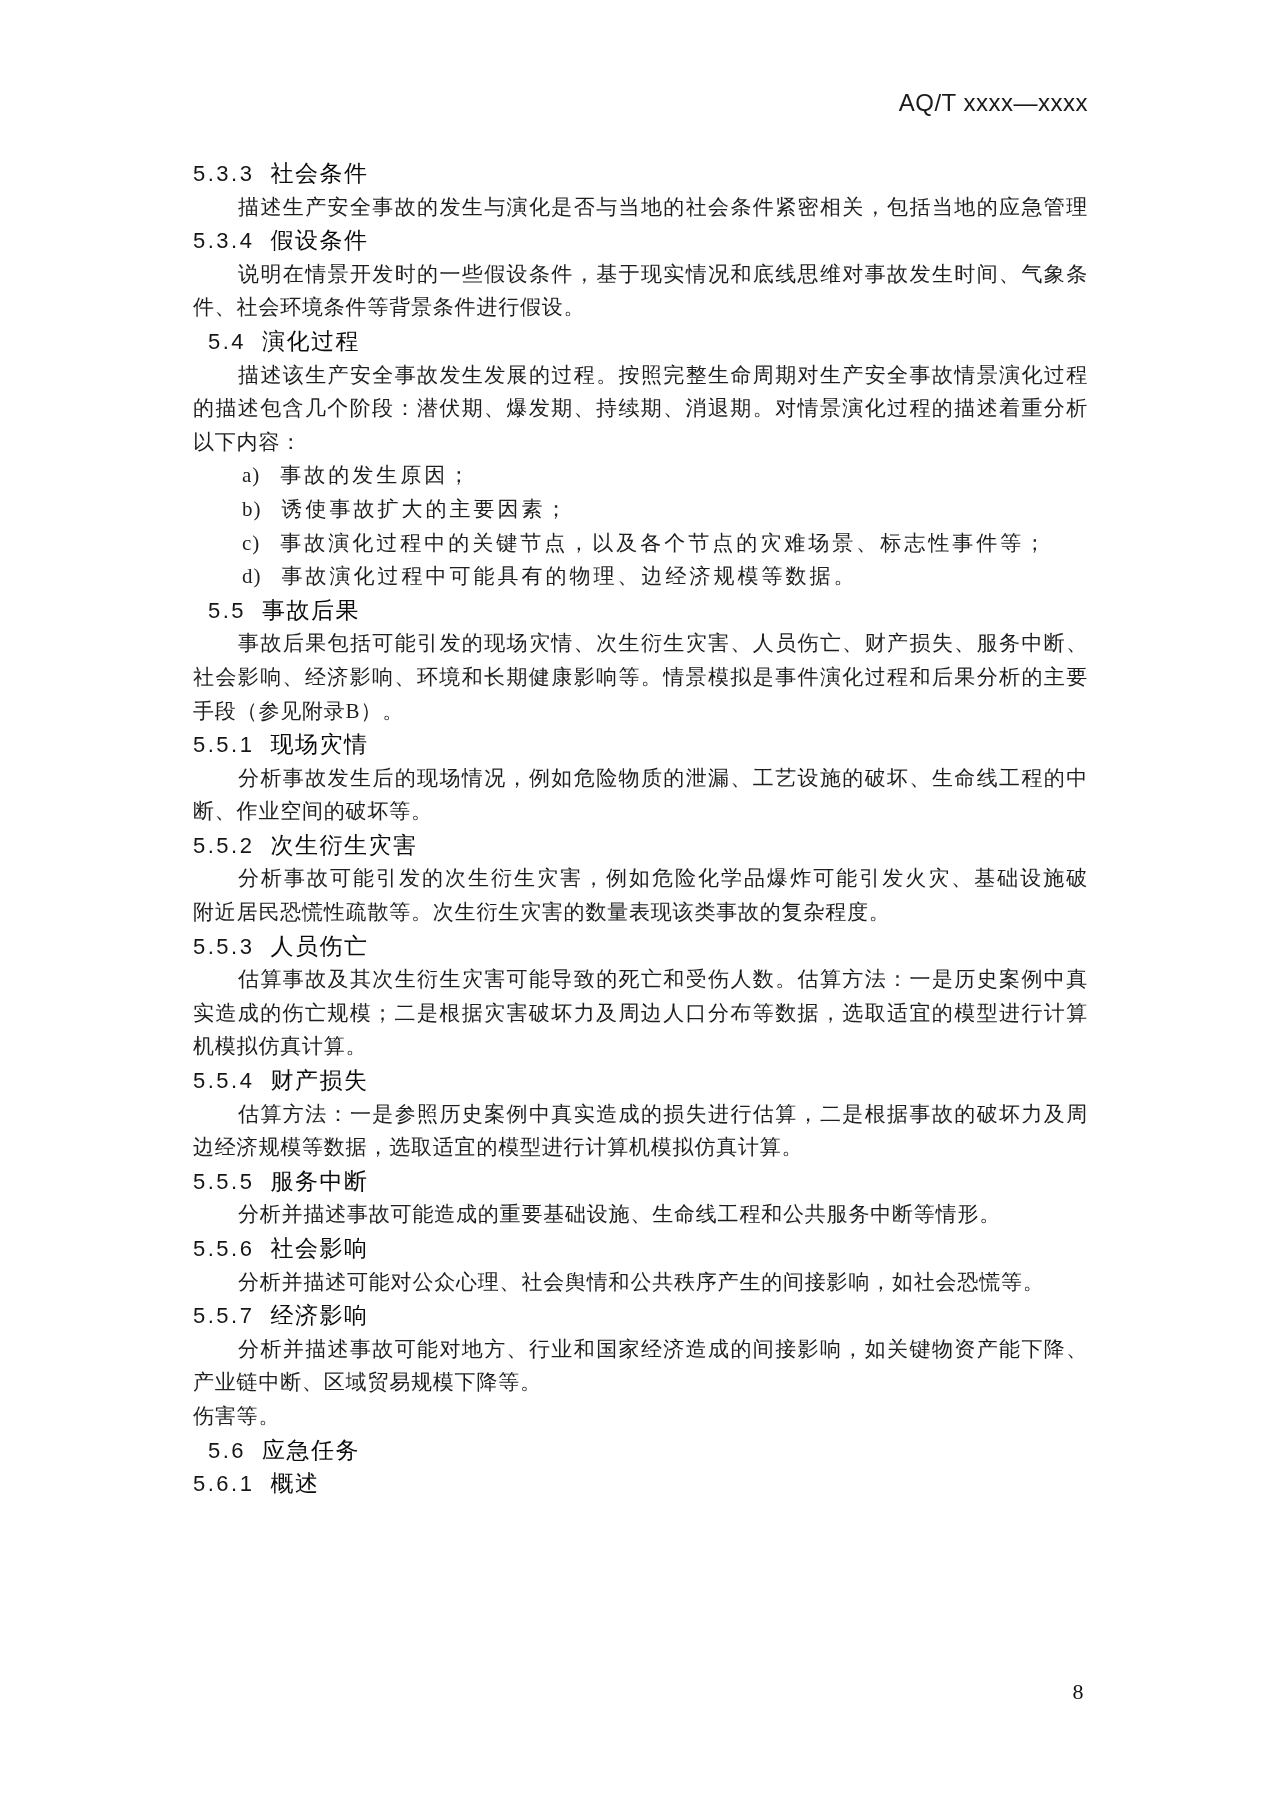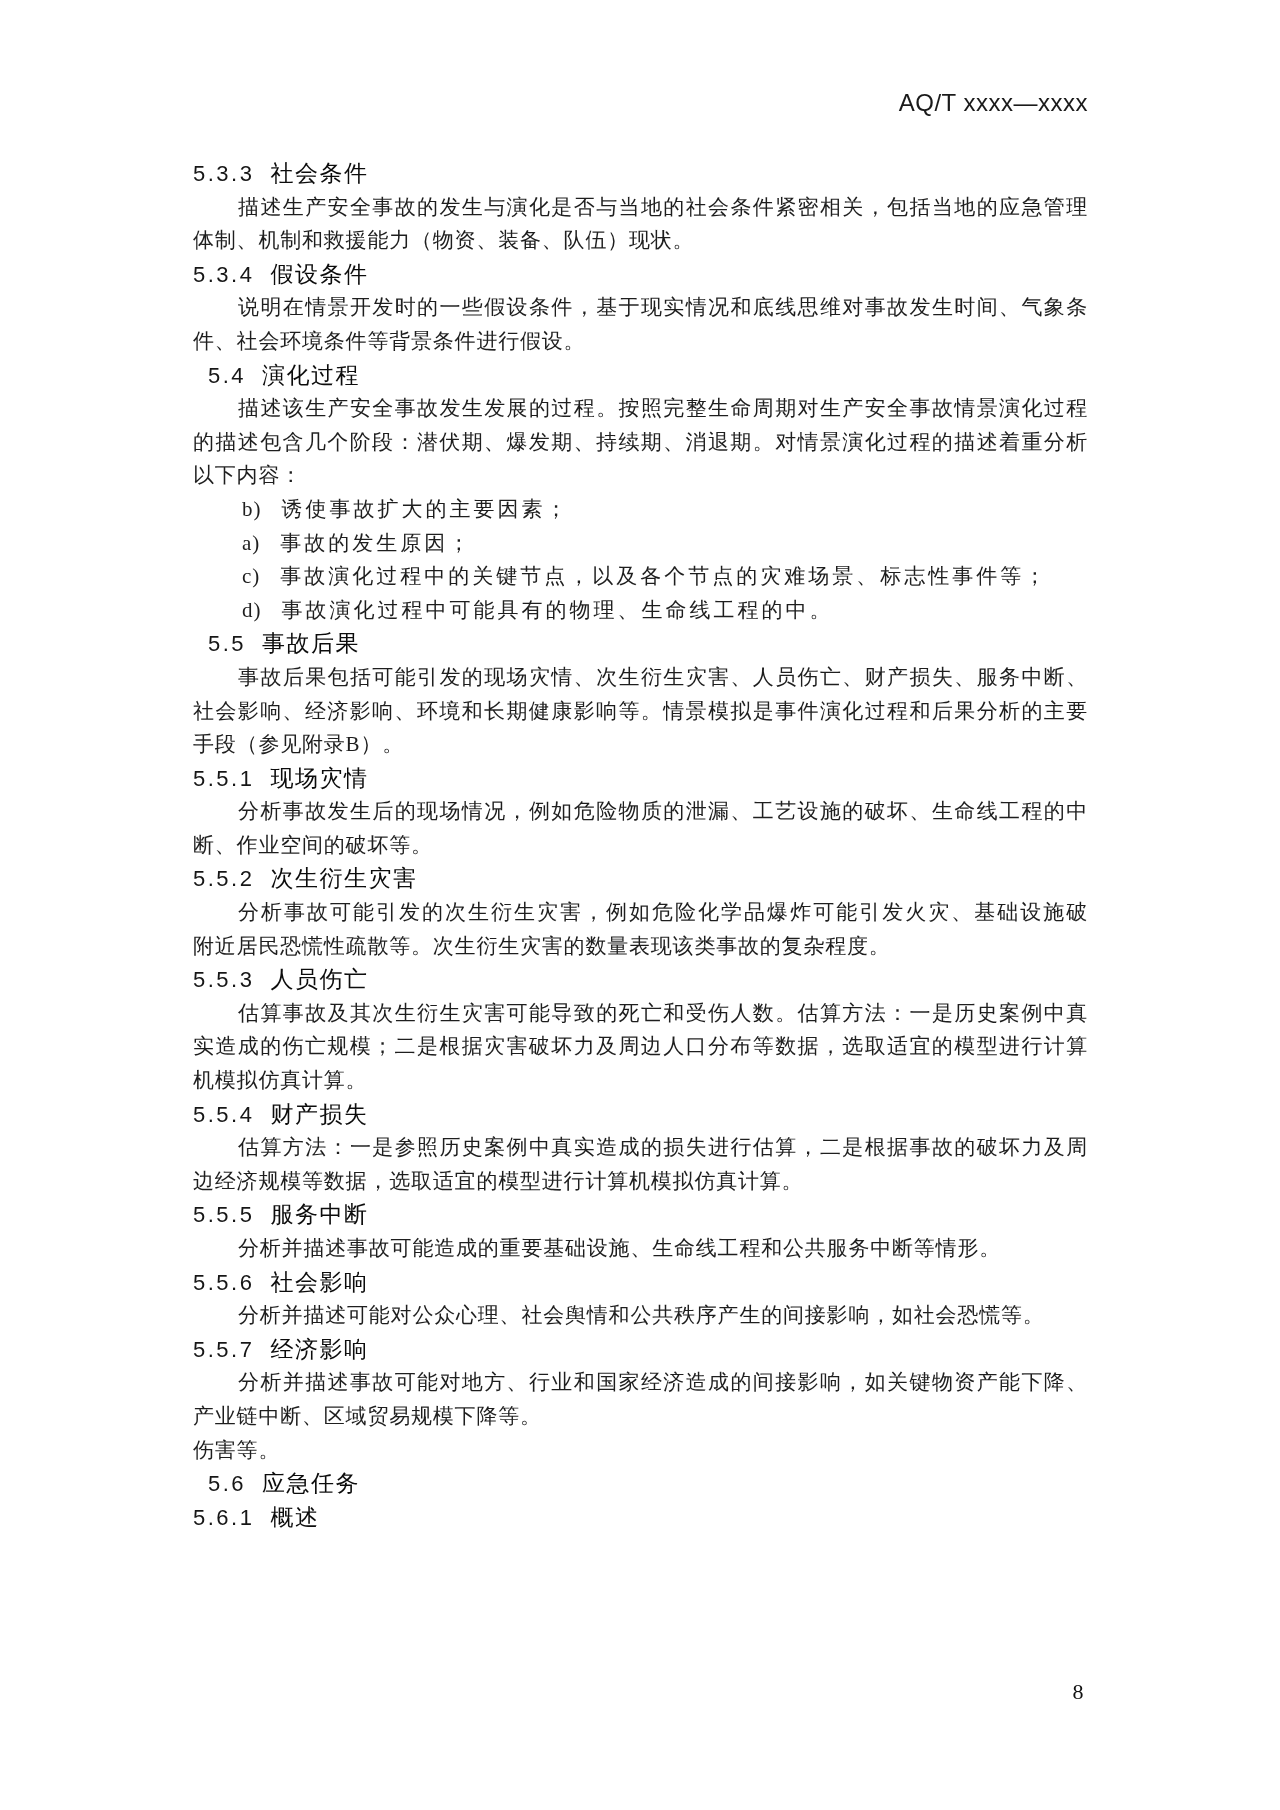--- a/index.html
+++ b/index.html
@@ -43,46 +43,45 @@
 <div class="page-header">
   <span>AQ/T xxxx—xxxx</span>
 </div>
 
 <div class="content">
 
   <div class="row hrow">
     <span class="num">5.3.3</span><span class="ttl">社会条件</span>
   </div>
   <div class="row first fill">描述生产安全事故的发生与演化是否与当地的社会条件紧密相关，包括当地的应急管理</div>
-  <div class="row">体制、机制和救援能力（物资、装备、队伍）现状。</div>
 
   <div class="row hrow">
     <span class="num">5.3.4</span><span class="ttl">假设条件</span>
   </div>
   <div class="row first fill">说明在情景开发时的一些假设条件，基于现实情况和底线思维对事故发生时间、气象条</div>
   <div class="row">件、社会环境条件等背景条件进行假设。</div>
 
   <div class="row hrow h2row">
     <span class="num">5.4</span><span class="ttl">演化过程</span>
   </div>
   <div class="row first fill">描述该生产安全事故发生发展的过程。按照完整生命周期对生产安全事故情景演化过程</div>
   <div class="row fill">的描述包含几个阶段：潜伏期、爆发期、持续期、消退期。对情景演化过程的描述着重分析</div>
   <div class="row">以下内容：</div>
 
   <div class="row li">
-    <span class="marker">b)</span><span class="txt">诱使事故扩大的主要因素；</span>
+    <span class="marker">a)</span><span class="txt">事故的发生原因；</span>
   </div>
   <div class="row li">
-    <span class="marker">a)</span><span class="txt">事故的发生原因；</span>
+    <span class="marker">b)</span><span class="txt">诱使事故扩大的主要因素；</span>
   </div>
   <div class="row li">
     <span class="marker">c)</span><span class="txt">事故演化过程中的关键节点，以及各个节点的灾难场景、标志性事件等；</span>
   </div>
   <div class="row li">
-    <span class="marker">d)</span><span class="txt">事故演化过程中可能具有的物理、生命线工程的中。</span>
+    <span class="marker">d)</span><span class="txt">事故演化过程中可能具有的物理、边经济规模等数据。</span>
   </div>
 
   <div class="row hrow h2row">
     <span class="num">5.5</span><span class="ttl">事故后果</span>
   </div>
   <div class="row first fill">事故后果包括可能引发的现场灾情、次生衍生灾害、人员伤亡、财产损失、服务中断、</div>
   <div class="row fill">社会影响、经济影响、环境和长期健康影响等。情景模拟是事件演化过程和后果分析的主要</div>
   <div class="row">手段（参见附录B）。</div>
 
   <div class="row hrow">

